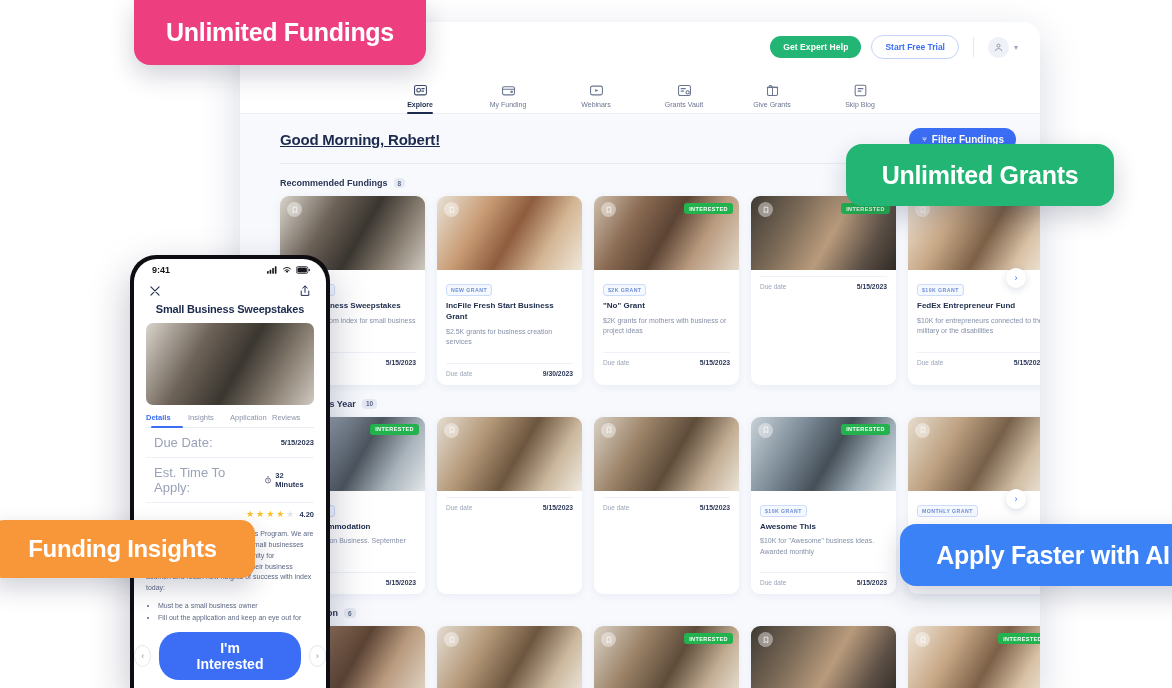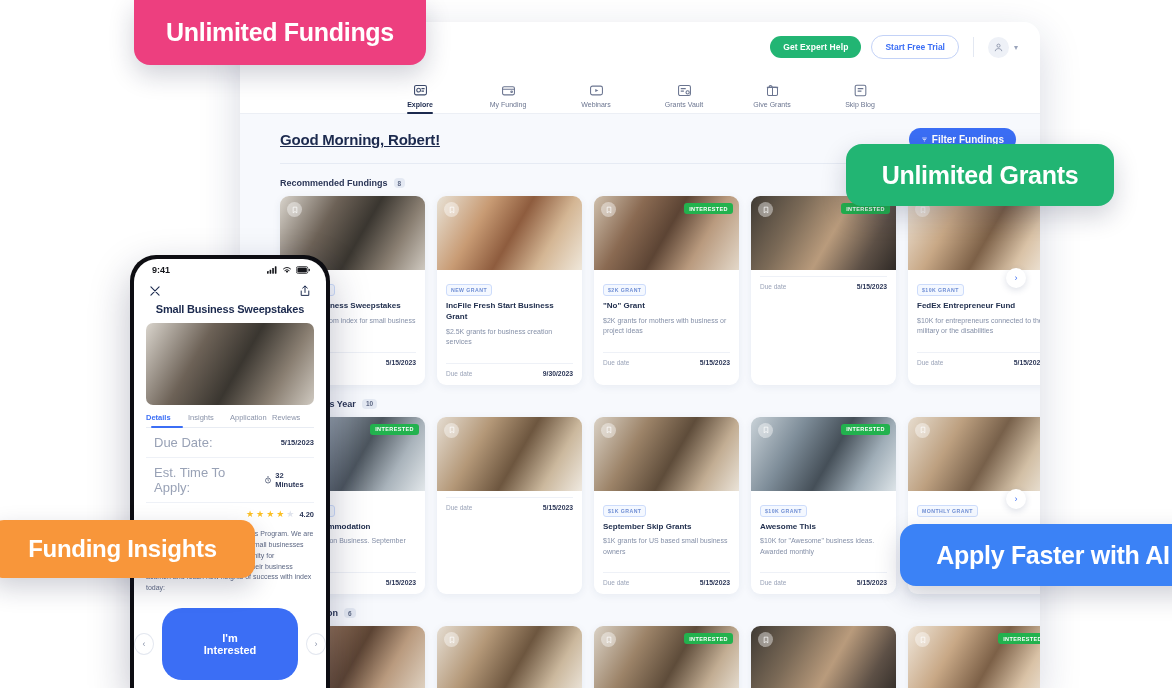--- a/index.html
+++ b/index.html
@@ -250,21 +250,21 @@
     background: #fff; padding-top: 6px;
   }
   .nav-circle {
     width: 22px; height: 22px; border-radius: 50%;
     border: 1px solid #e4e8f0; background: #fff;
     display: flex; align-items: center; justify-content: center;
     color: #8b94aa; font-size: 9px; cursor: pointer;
   }
   .interested-btn {
     background: #3b6ef5; color: #fff; border: none; border-radius: 20px;
-    font-size: 11px; font-weight: bold; padding: 24px 36px; cursor: pointer;
+    font-size: 14px; font-weight: bold; padding: 8px 36px; cursor: pointer;
     font-family: "Liberation Sans", sans-serif;
   }
 </style>
 </head>
 <body>
 
 <div id="stage">
 
   <div class="app-window">
 
@@ -465,21 +465,20 @@
           </div>
           <div class="card">
             <div class="card-img">
               <div class="ph ph8"></div>
               <div class="bookmark">
                 <svg width="8" height="8" viewBox="0 0 24 24" fill="none" stroke="#ffffff" stroke-width="2.2">
                   <path d="M6.5 3.5h11v17l-5.5-4-5.5 4z"></path>
                 </svg>
               </div>
             </div>
-            <div class="card-body"><div class="grant-tag">$1K GRANT</div><div class="card-title">September Skip Grants</div><div class="card-desc">$1K grants for US based small business owners</div></div>
             <div class="card-foot">
               <span class="due-label">Due date</span>
               <span class="due-date">5/15/2023</span>
             </div>
           </div>
           <div class="card">
             <div class="card-img">
               <div class="ph ph9"></div>
               <div class="bookmark">
                 <svg width="8" height="8" viewBox="0 0 24 24" fill="none" stroke="#ffffff" stroke-width="2.2">

